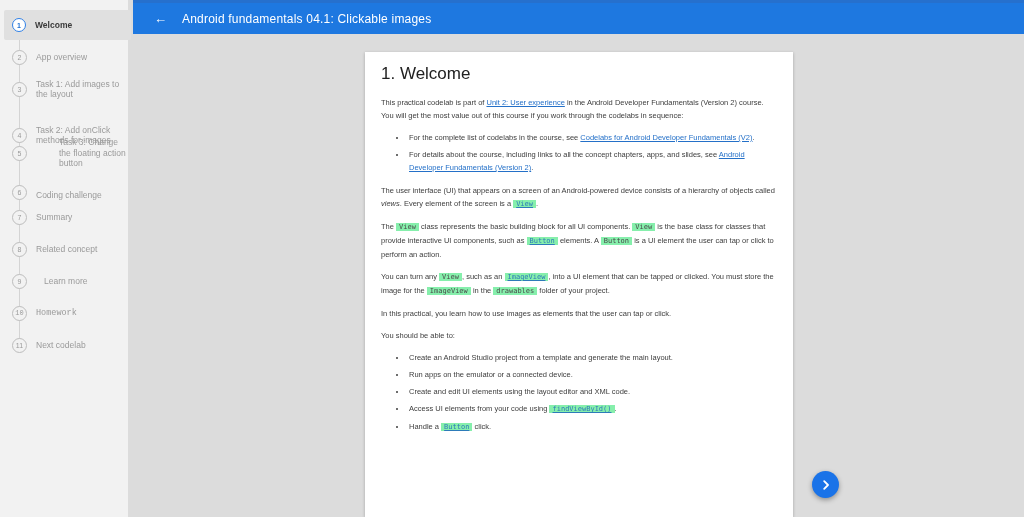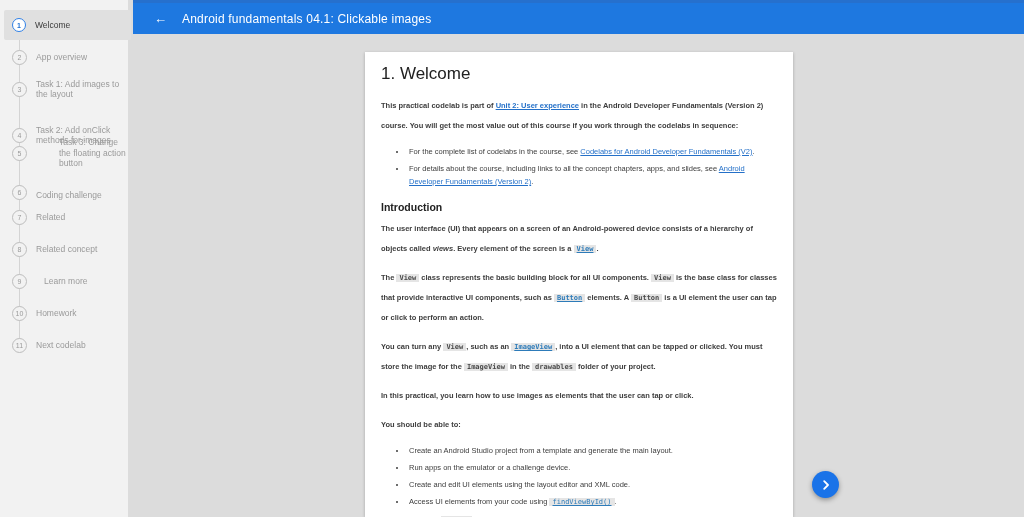--- a/index.html
+++ b/index.html
@@ -13,45 +13,45 @@
   .connector{position:absolute;left:19px;top:25px;width:1px;height:320px;background:#d4d4d4;}
   .step{position:absolute;left:4px;width:119px;height:30px;padding-left:8px;display:flex;align-items:center;cursor:pointer;border-radius:2px;}
   .step.active{background:#e0e0e0;}
   .circle{
     position:relative;z-index:1;flex:0 0 auto;width:13px;height:13px;border-radius:50%;
     border:1px solid #bdbdbd;background:#f2f2f2;color:#9a9a9a;font-size:7px;
     display:flex;align-items:center;justify-content:center;
   }
   .step.active .circle{border:1.5px solid #2f80e7;color:#1d6fd2;background:#ffffff;width:12px;height:12px;font-weight:bold;}
   .slabel{margin-left:9px;font-size:8.5px;line-height:10.5px;color:#9a9a9a;width:86px;}
-  .step.active .slabel{color:#3a3a3a;font-weight:normal;}
+  .step.active .slabel{color:#3a3a3a;font-weight:bold;}
   
   .main{position:absolute;left:133px;top:0;right:0;height:517px;background:#dcdcdc;}
   .appbar{
     position:absolute;left:0;top:0;right:0;height:34px;background:#1e78e0;
     border-top:3px solid #2670cd;box-sizing:border-box;display:flex;align-items:center;color:#fff;z-index:2;
   }
   .back-btn{margin-left:21px;font-size:13px;line-height:13px;cursor:pointer;color:#fff;}
   .appbar-title{margin-left:15px;font-size:12px;letter-spacing:.2px;}
   
   .card{
     position:absolute;left:232px;top:52px;width:428px;height:465px;background:#fff;
     box-shadow:0 1px 3px rgba(0,0,0,.25);box-sizing:border-box;padding:12px 16px 8px;overflow:hidden;
   }
   .card h1{font-size:17px;font-weight:400;color:#212121;margin:0 0 12px;}
   .card h2{font-size:10.5px;font-weight:700;color:#212121;margin:13px 0 6px;}
-  .para{font-size:7.5px;line-height:20px;color:#3d3d3d;margin:0 0 9px;font-weight:bold;}
+  .para{font-size:7.5px;line-height:13px;color:#3d3d3d;margin:0 0 9px;}
   .card ul{margin:0 0 10px;padding:0 0 0 26px;}
   .card li{font-size:7.5px;line-height:13px;color:#3d3d3d;margin:0 0 4px;padding-left:2px;}
   .note{
     background:#dcead7;border-left:3px solid #58a55c;padding:8px 12px;margin:0;
     font-size:7.5px;line-height:13px;color:#333;
   }
   .c-c,.c-cl{
-    font-family:"DejaVu Sans Mono",monospace;font-size:7px;background:#e5e5e5;
+    font-family:"DejaVu Sans Mono",monospace;font-size:7px;background:#86efac;
     padding:0 3px;color:#4a4a4a;white-space:nowrap;
   }
   .c-cl{color:#2d7bb9;text-decoration:underline;cursor:pointer;}
   .c-l{color:#2470c8;text-decoration:underline;cursor:pointer;}
   .c-i{font-style:italic;}
   .c-b{font-weight:bold;}
   
   .fab{
     position:absolute;left:812px;top:471px;width:27px;height:27px;border-radius:50%;
     background:#1a73e8;box-shadow:0 2px 5px rgba(0,0,0,.35);display:flex;align-items:center;
@@ -83,31 +83,31 @@
       <div class="step" style="top: 138px; gap: 23px;">
         <span class="circle">5</span>
         <span class="slabel">Task 3: Change the floating action button</span>
       </div>
       <div class="step" style="top: 170px; align-items: flex-end;">
         <span class="circle">6</span>
         <span class="slabel">Coding challenge</span>
       </div>
       <div class="step" style="top: 202px;">
         <span class="circle">7</span>
-        <span class="slabel">Related</span>
+        <span class="slabel">Summary</span>
       </div>
       <div class="step" style="top: 234px;">
         <span class="circle">8</span>
         <span class="slabel">Related concept</span>
       </div>
       <div class="step" style="top: 266px; gap: 8px;">
         <span class="circle">9</span>
         <span class="slabel">Learn more</span>
       </div>
-      <div class="step" style="top: 298px;">
+      <div class="step" style="top: 298px; font-family: Liberation Mono, monospace;">
         <span class="circle">10</span>
         <span class="slabel">Homework</span>
       </div>
       <div class="step" style="top: 330px;">
         <span class="circle">11</span>
         <span class="slabel">Next codelab</span>
       </div>
     </div>
 </nav>
 
@@ -117,29 +117,28 @@
     <span class="appbar-title">Android fundamentals 04.1: Clickable images</span>
   </div>
   <div class="card">
     <div>
         <h1>1. Welcome</h1>
         <div class="para">This practical codelab is part of <span class="c-l">Unit 2: User experience</span> in the Android Developer Fundamentals (Version 2) course. You will get the most value out of this course if you work through the codelabs in sequence:</div>
         <ul>
           <li>For the complete list of codelabs in the course, see <span class="c-l">Codelabs for Android Developer Fundamentals (V2)</span>.</li>
           <li>For details about the course, including links to all the concept chapters, apps, and slides, see <span class="c-l">Android Developer Fundamentals (Version 2)</span>.</li>
         </ul>
-        <h2>Introduction</h2>
         <div class="para">The user interface (UI) that appears on a screen of an Android-powered device consists of a hierarchy of objects called <span class="c-i">views</span>. Every element of the screen is a <span class="c-cl">View</span>.</div>
         <div class="para">The <span class="c-c">View</span> class represents the basic building block for all UI components. <span class="c-c">View</span> is the base class for classes that provide interactive UI components, such as <span class="c-cl">Button</span> elements. A <span class="c-c">Button</span> is a UI element the user can tap or click to perform an action.</div>
         <div class="para">You can turn any <span class="c-c">View</span>, such as an <span class="c-cl">ImageView</span>, into a UI element that can be tapped or clicked. You must store the image for the <span class="c-c">ImageView</span> in the <span class="c-c">drawables</span> folder of your project.</div>
         <div class="para">In this practical, you learn how to use images as elements that the user can tap or click.</div>
         <div class="para">You should be able to:</div>
         <ul>
           <li>Create an Android Studio project from a template and generate the main layout.</li>
-          <li>Run apps on the emulator or a challenge device.</li>
+          <li>Run apps on the emulator or a connected device.</li>
           <li>Create and edit UI elements using the layout editor and XML code.</li>
           <li>Access UI elements from your code using <span class="c-cl">findViewById()</span>.</li>
           <li>Handle a <span class="c-cl">Button</span> click.</li>
         </ul>
       </div>
   </div>
 </div>
 
 <div class="fab">
   <svg width="10" height="10" viewBox="0 0 10 10">

